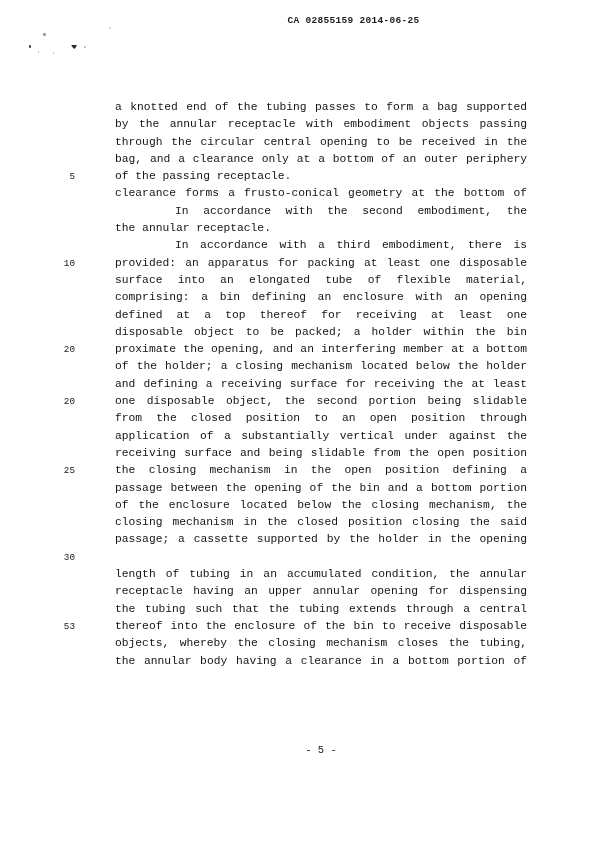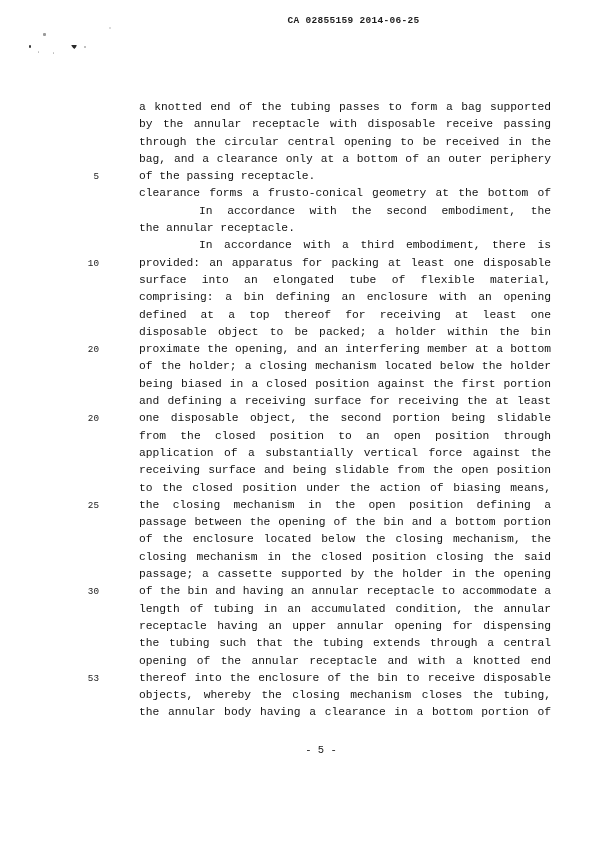--- a/index.html
+++ b/index.html
@@ -31,21 +31,20 @@
   .lines {
     position: absolute;
     top: 99px;
     left: 0;
     width: 611px;
   }
   .row {
     display: flex;
     align-items: center;
     height: 17.3px;
-    margin-left: 24px;
   }
   .lnum {
     display: block;
     width: 75px;
     flex: 0 0 75px;
     text-align: right;
     font-size: 9.3px;
     line-height: 17.3px;
     color: #202020;
   }
@@ -104,21 +103,21 @@
   <span class="speck s6"></span>
   <span class="speck s7"></span>
 
   <div class="lines">
       <div class="row">
         <span class="lnum"></span>
         <span class="ltxt just">a knotted end of the tubing passes to form a bag supported</span>
       </div>
       <div class="row">
         <span class="lnum"></span>
-        <span class="ltxt just">by the annular receptacle with disposable receive passing</span>
+        <span class="ltxt just">by the annular receptacle with embodiment objects passing</span>
       </div>
       <div class="row">
         <span class="lnum"></span>
         <span class="ltxt just">through the circular central opening to be received in the</span>
       </div>
       <div class="row">
         <span class="lnum"></span>
         <span class="ltxt just">bag, and a clearance only at a bottom of an outer periphery</span>
       </div>
       <div class="row">
@@ -164,45 +163,37 @@
       <div class="row">
         <span class="lnum">20</span>
         <span class="ltxt just">proximate the opening, and an interfering member at a bottom</span>
       </div>
       <div class="row">
         <span class="lnum"></span>
         <span class="ltxt just">of the holder; a closing mechanism located below the holder</span>
       </div>
       <div class="row">
         <span class="lnum"></span>
-        <span class="ltxt just">being biased in a closed position against the first portion</span>
-      </div>
-      <div class="row">
-        <span class="lnum"></span>
         <span class="ltxt just">and defining a receiving surface for receiving the at least</span>
       </div>
       <div class="row">
         <span class="lnum">20</span>
         <span class="ltxt just">one disposable object, the second portion being slidable</span>
       </div>
       <div class="row">
         <span class="lnum"></span>
         <span class="ltxt just">from the closed position to an open position through</span>
       </div>
       <div class="row">
         <span class="lnum"></span>
-        <span class="ltxt just">application of a substantially vertical force against the</span>
+        <span class="ltxt just">application of a substantially vertical under against the</span>
       </div>
       <div class="row">
         <span class="lnum"></span>
         <span class="ltxt just">receiving surface and being slidable from the open position</span>
-      </div>
-      <div class="row">
-        <span class="lnum"></span>
-        <span class="ltxt just">to the closed position under the action of biasing means,</span>
       </div>
       <div class="row">
         <span class="lnum">25</span>
         <span class="ltxt just">the closing mechanism in the open position defining a</span>
       </div>
       <div class="row">
         <span class="lnum"></span>
         <span class="ltxt just">passage between the opening of the bin and a bottom portion</span>
       </div>
       <div class="row">
@@ -212,37 +203,32 @@
       <div class="row">
         <span class="lnum"></span>
         <span class="ltxt just">closing mechanism in the closed position closing the said</span>
       </div>
       <div class="row">
         <span class="lnum"></span>
         <span class="ltxt just">passage; a cassette supported by the holder in the opening</span>
       </div>
       <div class="row">
         <span class="lnum">30</span>
-        <span class="ltxt just">of the bin and having an annular receptacle to accommodate a</span>
       </div>
       <div class="row">
         <span class="lnum"></span>
         <span class="ltxt just">length of tubing in an accumulated condition, the annular</span>
       </div>
       <div class="row">
         <span class="lnum"></span>
         <span class="ltxt just">receptacle having an upper annular opening for dispensing</span>
       </div>
       <div class="row">
         <span class="lnum"></span>
         <span class="ltxt just">the tubing such that the tubing extends through a central</span>
-      </div>
-      <div class="row">
-        <span class="lnum"></span>
-        <span class="ltxt just">opening of the annular receptacle and with a knotted end</span>
       </div>
       <div class="row">
         <span class="lnum">53</span>
         <span class="ltxt just">thereof into the enclosure of the bin to receive disposable</span>
       </div>
       <div class="row">
         <span class="lnum"></span>
         <span class="ltxt just">objects, whereby the closing mechanism closes the tubing,</span>
       </div>
       <div class="row">

